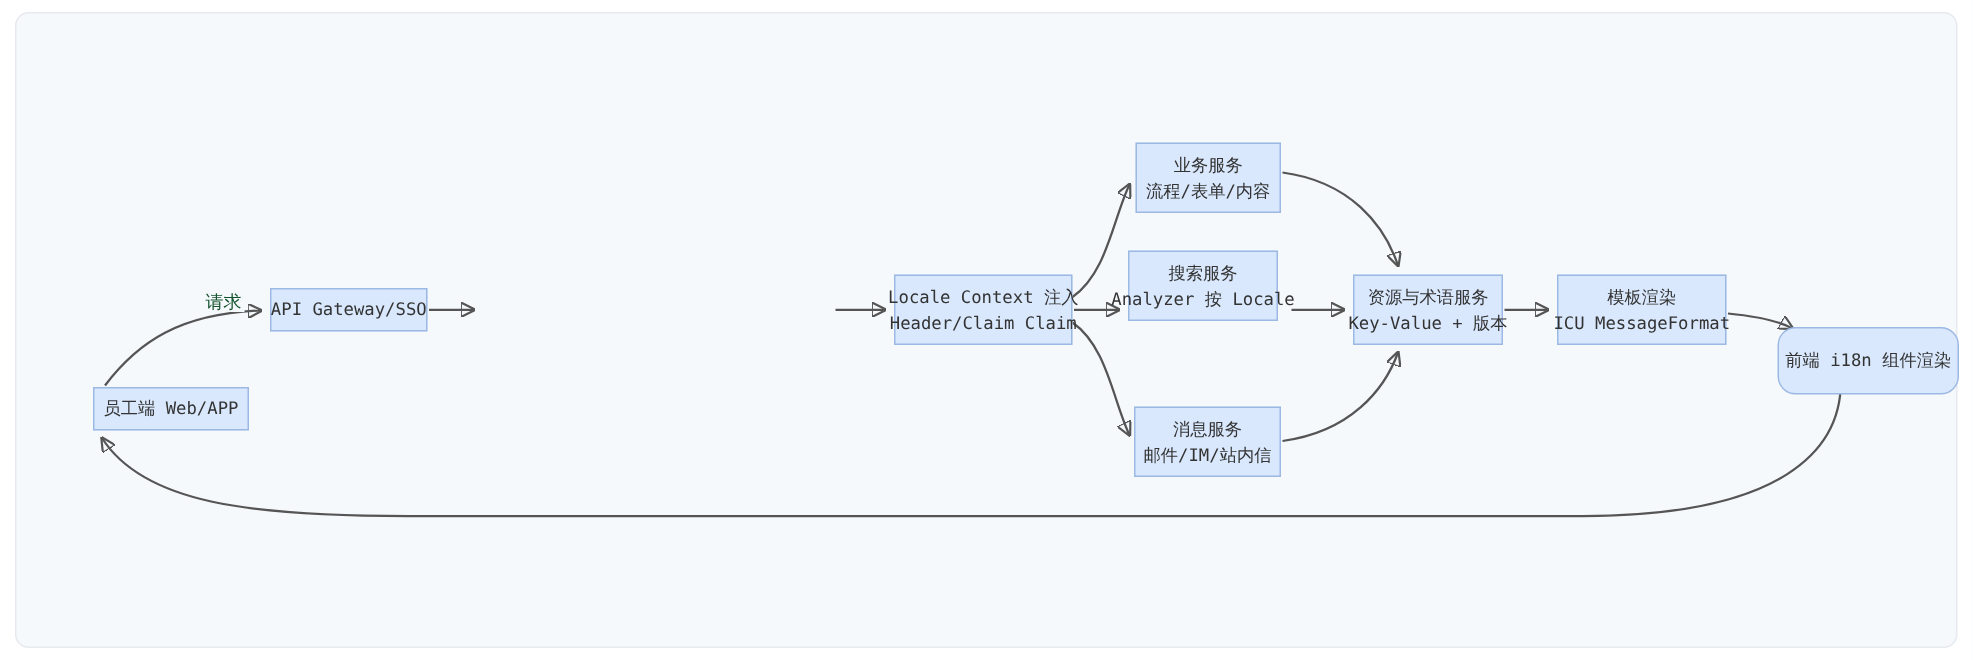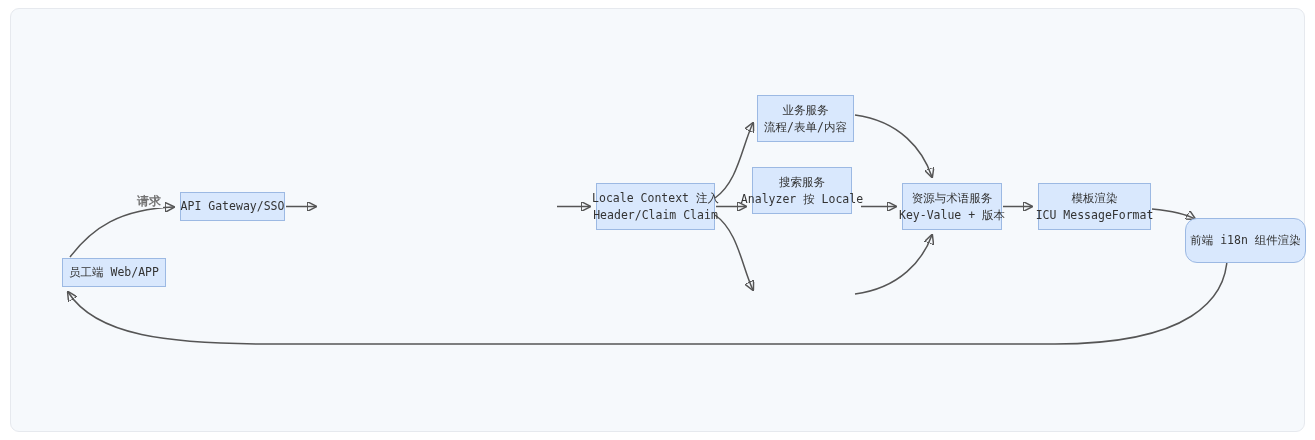--- a/index.html
+++ b/index.html
@@ -28,22 +28,22 @@
   .n-decision { left:322px;  top:183px; width:234px; height:47px; }
   .n-context  { left:596px;  top:183px; width:119px; height:47px; }
   .n-business { left:757px;  top:95px;  width:97px;  height:47px; }
   .n-search   { left:752px;  top:167px; width:100px; height:47px; }
   .n-message  { left:756px;  top:271px; width:98px;  height:47px; }
   .n-resource { left:902px;  top:183px; width:100px; height:47px; }
   .n-template { left:1038px; top:183px; width:113px; height:47px; }
   .n-frontend { left:1185px; top:218px; width:121px; height:45px;border-radius:12px; }
   .edge-label {
     position:absolute; left:135px; top:194px;
-    color:#737373; font-size:12px; line-height:14px;
-    background:#f6f9fc; padding:0 2px;font-weight:bold;
+    color:#14532d; font-size:12px; line-height:14px;
+    background:#f6f9fc; padding:0 2px;
   }
 </style>
 </head>
 <body>
 
 <div class="canvas">
 
   <div class="panel"></div>
 
   <svg class="edges" width="1315" height="440" viewBox="0 0 1315 440" xmlns="http://www.w3.org/2000/svg">
@@ -83,20 +83,24 @@
   <div class="node n-business">
     <span>业务服务</span>
     <span>流程/表单/内容</span>
   </div>
 
   <div class="node n-search">
     <span>搜索服务</span>
     <span>Analyzer 按 Locale</span>
   </div>
 
+  <div class="node n-message">
+    <span>消息服务</span>
+    <span>邮件/IM/站内信</span>
+  </div>
 
   <div class="node n-resource">
     <span>资源与术语服务</span>
     <span>Key-Value + 版本</span>
   </div>
 
   <div class="node n-template">
     <span>模板渲染</span>
     <span>ICU MessageFormat</span>
   </div>

